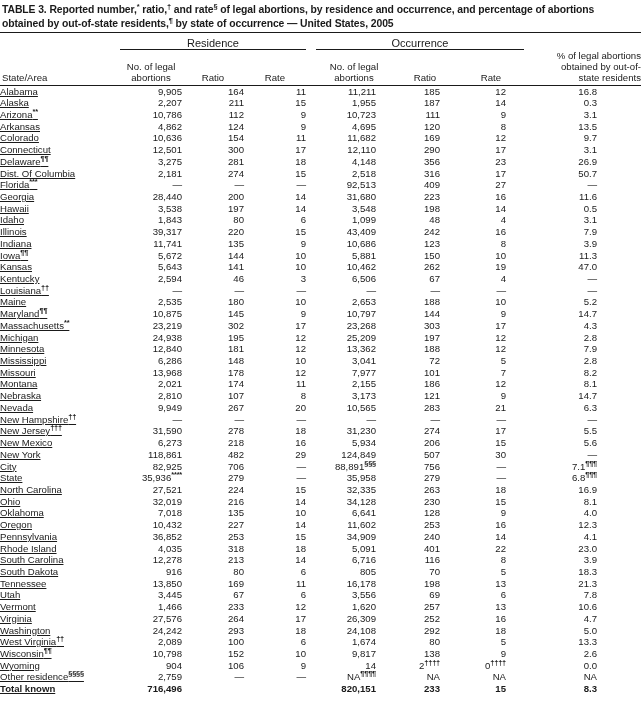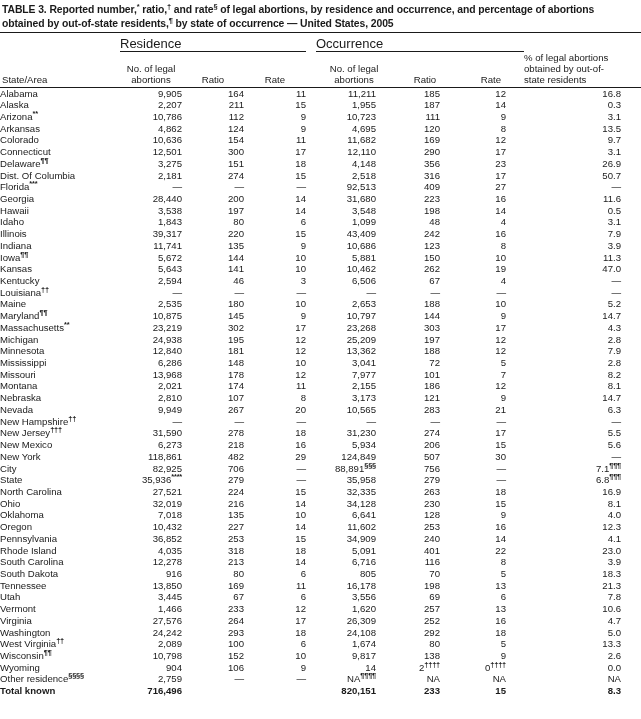--- a/index.html
+++ b/index.html
@@ -70,61 +70,62 @@
   }
   .rule-head-bottom td {
     border-bottom: 1.1px solid #1a1a1a;
     height: 2px;
     font-size: 0;
     line-height: 0;
   }
 
   .grp-row td { height: 13px; }
   .grp-label {
-    text-align: left;
-    font-size: 13px;
+    text-align: center;
+    font-size: 11px;
     padding-bottom: 1px;
   }
   .grp-underline {
     border-bottom: 0.9px solid #1a1a1a;
   }
   .grp-spacer { border-bottom: none; }
 
   .subhead td {
     font-size: 9.6px;
     text-align: center;
     line-height: 11px;
     padding-bottom: 2px;
   }
   .subhead td.state-head {
     text-align: left;
     padding-left: 2px;
   }
   .subhead td.pct-head {
-    text-align: left;
+    text-align: right;
     line-height: 11px;
   }
 
   
   tr.drow td {
     height: 11.72px;
     line-height: 11.72px;
     font-size: 9.6px;
     white-space: nowrap;
   }
   td.state {
     text-align: left;
     padding-left: 2px;
+    text-decoration: underline;
   }
   td.num {
     text-align: right;
     padding-right: 17px;
   }
   td.num.pct {
-    padding-right: 20px;
+    padding-right: 44px;
   }
   td.num.o-no {
     padding-right: 16px;
   }
   td.num.o-ratio {
     padding-right: 18px;
   }
   td.num.o-rate {
     padding-right: 18px;
   }
@@ -272,21 +273,21 @@
           <td class="num"><span>17</span></td>
           <td class="gapcell"></td>
           <td class="num o-no"><span>12,110</span></td>
           <td class="num o-ratio"><span>290</span></td>
           <td class="num o-rate"><span>17</span></td>
           <td class="num pct"><span>3.1</span></td>
         </tr>
         <tr class="drow">
           <td class="state"><span>Delaware</span><sup>¶¶</sup></td>
           <td class="num"><span>3,275</span></td>
-          <td class="num"><span>151</span></td>
+          <td class="num"><span>281</span></td>
           <td class="num"><span>18</span></td>
           <td class="gapcell"></td>
           <td class="num o-no"><span>4,148</span></td>
           <td class="num o-ratio"><span>356</span></td>
           <td class="num o-rate"><span>23</span></td>
           <td class="num pct"><span>26.9</span></td>
         </tr>
         <tr class="drow">
           <td class="state"><span>Dist. Of Columbia</span></td>
           <td class="num"><span>2,181</span></td>

